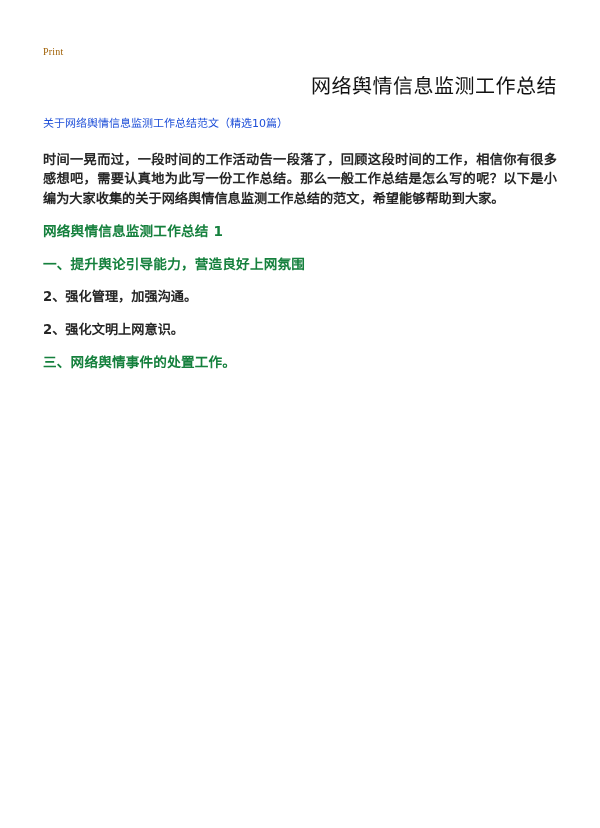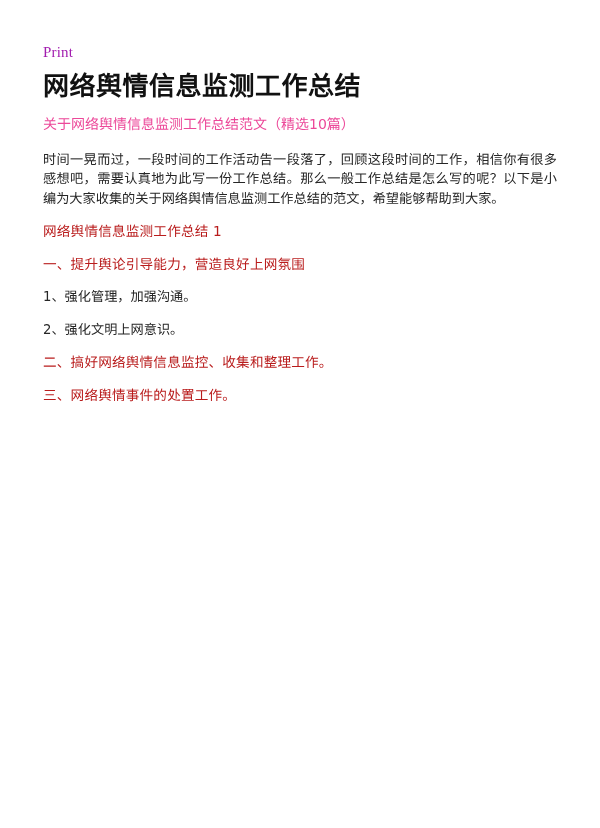--- a/index.html
+++ b/index.html
@@ -24,67 +24,68 @@
     background: #ffffff;
     box-sizing: border-box;
   }
 
   
   .print-bar {
     position: absolute;
     top: 44px;
     left: 43px;
     font-family: "Liberation Serif", "DejaVu Serif", serif;
-    font-size: 15px;
+    font-size: 10px;
     line-height: 16px;
-    color: #a21caf;
+    color: #a16207;
     letter-spacing: 0.2px;
   }
 
   
   .doc {
     position: absolute;
     top: 72px;
     left: 43px;
     width: 514px;
   }
 
   .doc-title {
     margin: 0 0 14px 0;
-    font-size: 26px;
+    font-size: 20px;
     line-height: 28px;
-    font-weight: bold;
-    text-align: left;
+    font-weight: normal;
+    text-align: right;
     color: #111111;
     letter-spacing: 0.5px;
   }
 
   .doc-subtitle {
     margin: 4px 0 16px 0;
-    font-size: 14px;
+    font-size: 11px;
     line-height: 20px;
-    color: #ec4899;
+    color: #1d4ed8;
   }
 
   p.para {
     margin: 0 0 13px 0;
     font-size: 13.2px;
     line-height: 19.4px;
     color: #262626;
     text-align: justify;
     text-justify: inter-ideograph;
     word-break: break-all;
+    font-weight: bold;
   }
 
   h2.section {
     margin: 0 0 13px 0;
     font-size: 13.6px;
     line-height: 20px;
-    font-weight: normal;
-    color: #b91c1c;
+    font-weight: bold;
+    color: #15803d;
     letter-spacing: 0.2px;
   }
 </style>
 </head>
 <body>
 
 <div class="page">
 
   <div class="print-bar">Print</div>
 
@@ -94,25 +95,24 @@
 
     <div class="doc-subtitle">关于网络舆情信息监测工作总结范文（精选10篇）</div>
 
     <p class="para">时间一晃而过，一段时间的工作活动告一段落了，回顾这段时间的工作，相信你有很多感想吧，需要认真地为此写一份工作总结。那么一般工作总结是怎么写的呢？以下是小编为大家收集的关于网络舆情信息监测工作总结的范文，希望能够帮助到大家。</p>
 
     <h2 class="section">网络舆情信息监测工作总结 1</h2>
 
 
     <h2 class="section">一、提升舆论引导能力，营造良好上网氛围</h2>
 
-    <p class="para">1、强化管理，加强沟通。</p>
+    <p class="para">2、强化管理，加强沟通。</p>
 
 
     <p class="para">2、强化文明上网意识。</p>
 
 
-    <h2 class="section">二、搞好网络舆情信息监控、收集和整理工作。</h2>
 
 
     <h2 class="section">三、网络舆情事件的处置工作。</h2>
 
   </div>
 </div>
 
 </body></html>

